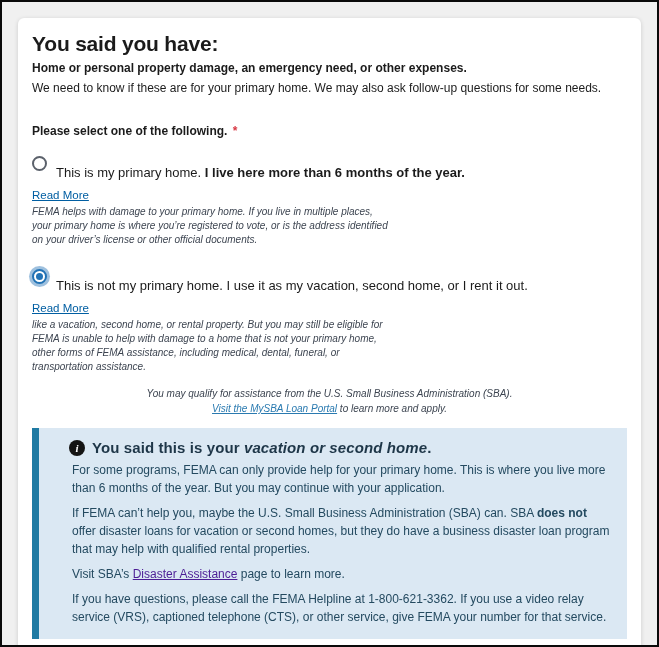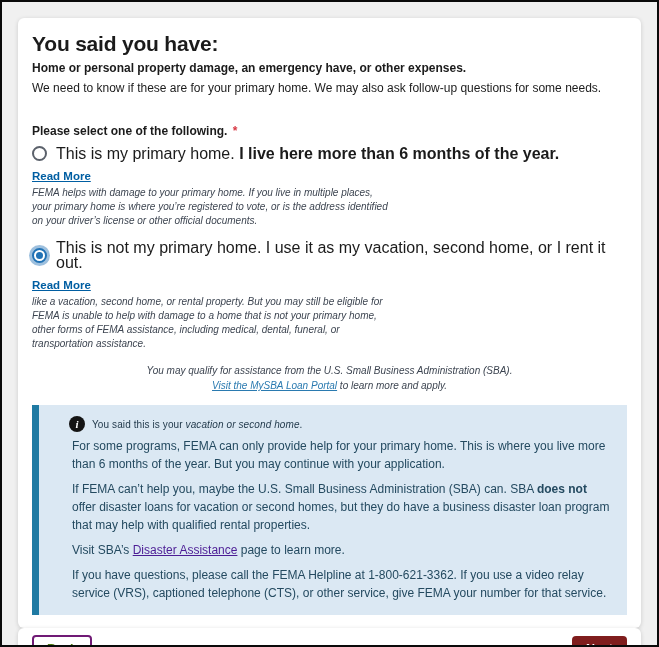--- a/index.html
+++ b/index.html
@@ -34,25 +34,25 @@
     border: 2px solid #5b616b; background: #fff; position: relative; cursor: pointer;
   }
   .radio.checked {
     border-color: #2172b5;
     box-shadow: 0 0 0 3px rgba(78,140,195,0.55);
   }
   .radio.checked::after {
     content: ""; position: absolute; left: 2px; top: 2px;
     width: 7px; height: 7px; border-radius: 50%; background: #2172b5;
   }
-  .radio-label { font-size: 16px; line-height: 15px; }
+  .radio-label { font-size: 13px; line-height: 15px; margin-top: 19px; }
   .radio-label b { font-weight: 700; }
 
   .read-more {
-    display: inline-block; font-size: 11.5px; font-weight: 700;
+    display: inline-block; font-size: 11.5px; font-weight: 400;
     color: #005ea2; text-decoration: underline; margin-bottom: 4px; cursor: pointer;
   }
   .help { margin-bottom: 12px; }
   .help-line { font-size: 10px; font-style: italic; color: #3d4551; line-height: 14px; }
 
   .sba-note { font-size: 11.5px; font-style: italic; color: #3d4551; line-height: 15px; margin-top: 3px; text-align: center; }
   .sba-link { color: #2a7ab0; text-decoration: underline; cursor: pointer; }
 
   .alert {
     margin-top: 12px;
@@ -60,21 +60,21 @@
     border-left: 7px solid #1f7aa3;
     padding: 11px 16px 13px 30px;
   }
   .alert-head { display: flex; align-items: center; gap: 7px; margin-bottom: 5px; }
   .info-icon {
     flex: none; width: 16px; height: 16px; border-radius: 50%;
     background: #141414; color: #ffffff;
     font-family: "Liberation Serif", serif; font-weight: 700; font-style: italic;
     font-size: 11px; line-height: 16px; text-align: center;
   }
-  .alert-title { font-size: 10px; font-weight: 400; color: #1e3648; letter-spacing: 0.1px; }
+  .alert-title { font-size: 15px; font-weight: 700; color: #1e3648; letter-spacing: 0.1px; }
   .alert-title .em { font-style: italic; }
   .alert p { font-size: 12px; line-height: 18px; color: #244a60; margin: 0 0 7px 3px; }
   .alert p:last-child { margin-bottom: 0; }
   .alert p b { font-weight: 700; }
   .alert-link { color: #4c1d95; text-decoration: underline; cursor: pointer; }
 
   .footer-card {
     margin-top: auto;
     padding: 8px 14px;
     display: flex; align-items: center; justify-content: space-between;
@@ -88,21 +88,21 @@
   .btn-back { background: #ffffff; color: #4d7c0f; border: 2px solid #701a75; }
   .btn-next { background: #7f1d1d; color: #ffffff; border: none; padding: 6px 14px; }
 </style>
 </head>
 <body>
 
 <div class="page">
   <div class="card main-card">
 
     <h1>You said you have:</h1>
-    <div class="subtitle">Home or personal property damage, an emergency have, or other expenses.</div>
+    <div class="subtitle">Home or personal property damage, an emergency need, or other expenses.</div>
     <div class="intro">We need to know if these are for your primary home. We may also ask follow-up questions for some needs.</div>
 
     <div class="question">
       <span>Please select one of the following.</span>
       <span class="required">*</span>
     </div>
 
     <div class="radio-row" role="radio">
       <span class="radio" aria-checked="false"></span>
       <span class="radio-label">

